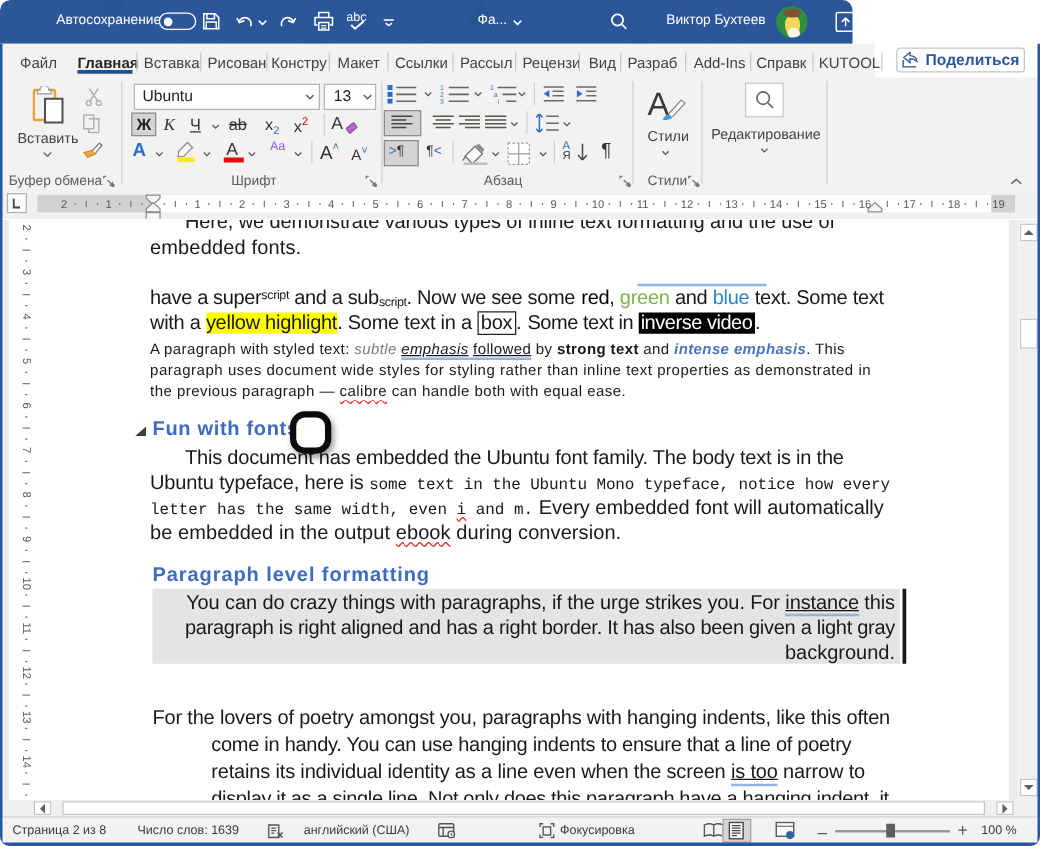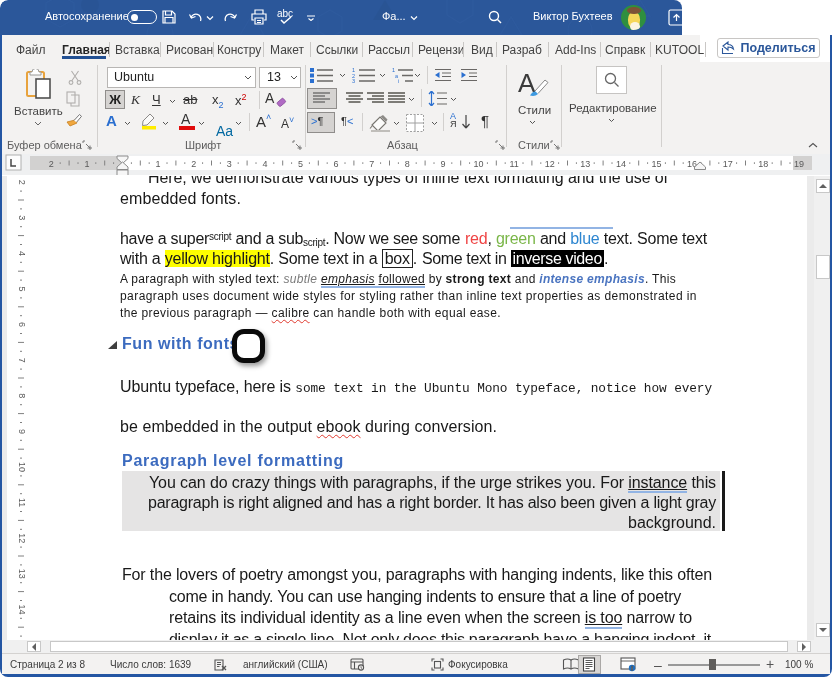--- a/index.html
+++ b/index.html
@@ -225,21 +225,21 @@
         <rect x="2" y="14" width="14" height="3.5" fill="#ffec00"></rect>
       </svg>
 <svg width="7" height="5" viewBox="0 0 7 5" style="position:absolute;left:160px;top:59px">
         <path d="M1 1 l2.5 2.5 l2.5 -2.5" fill="none" stroke="#555" stroke-width="1"></path>
       </svg>
 <div class="abs" style="left:179px;top:49px;font-size:14px;color:#333">А</div>
 <div style="position:absolute;left:177px;top:64px;width:16px;height:3.5px;background:#e00b0b"></div>
 <svg width="7" height="5" viewBox="0 0 7 5" style="position:absolute;left:196px;top:59px">
         <path d="M1 1 l2.5 2.5 l2.5 -2.5" fill="none" stroke="#555" stroke-width="1"></path>
       </svg>
-<div class="abs" style="left:214px;top:61px;font-size:14px;color:#0369a1">Aa</div>
+<div class="abs" style="left:214px;top:50px;font-size:10px;color:#8b5cf6">Aa</div>
 <svg width="7" height="5" viewBox="0 0 7 5" style="position:absolute;left:233px;top:59px">
         <path d="M1 1 l2.5 2.5 l2.5 -2.5" fill="none" stroke="#555" stroke-width="1"></path>
       </svg>
 <div style="position:absolute;left:247px;top:51px;width:1px;height:18px;background:#d2d0ce"></div>
 <div class="abs" style="left:254px;top:50px;font-size:15px;color:#333">А<span style="font-size:9px;color:#2a6fd0;vertical-align:7px">˄</span></div>
 <div class="abs" style="left:279px;top:53px;font-size:12px;color:#333">А<span style="font-size:9px;color:#2a6fd0;vertical-align:5px">˅</span></div>
 <div class="glabel" style="left:183px">Шрифт</div>
 <svg class="launch" viewBox="0 0 10 10" style="left:290px;top:78px">
         <path d="M1 3 v-2 h2 M9 7 v2 h-2 M4 4 l4 4 M8 5.5 v2.5 h-2.5" fill="none" stroke="#777" stroke-width="1"></path>
       </svg>
@@ -491,32 +491,34 @@
         <path d="M117 2 h11 v2.5 l-5.5 5 l-5.5 -5 z" fill="#f6f6f6" stroke="#8a8a8a" stroke-width="1"></path>
         <path d="M117 15.5 h11 v-2.5 l-5.5 -5 l-5.5 5 z" fill="#f6f6f6" stroke="#8a8a8a" stroke-width="1"></path>
         <rect x="117" y="16" width="11" height="6" fill="#f6f6f6" stroke="#8a8a8a"></rect>
         <path d="M694.5 15.5 h11 v-2.5 l-5.5 -5 l-5.5 5 z" fill="#f6f6f6" stroke="#8a8a8a" stroke-width="1"></path>
       </svg>
     </div>
 <div id="doc">
 <div class="ln" id="L1" style="left:146px;top:-7px;letter-spacing:-0.099px">Here, we demonstrate various types of inline text formatting and the use of</div>
 <div class="ln" id="L2" style="left:118px;top:14px;letter-spacing:0.12px">embedded fonts.</div>
 <div class="ln" id="L4" style="left:118px;top:54px;letter-spacing:-0.287px">have a super<span style="font-size:10px;vertical-align:4px">script</span> and a sub<span style="font-size:10px;vertical-align:-2px">script</span>. Now we see some</div>
-      <div class="ln" id="L4b" style="left:463px;top:54px;letter-spacing:-0.228px"><span style="color:#ef4444">red</span>, <span style="color:#7ab648">green</span> and <span style="color:#2e86d0">blue</span> text. Some text</div>
+      <div class="ln" id="L4b" style="left:463px;top:54px;letter-spacing:-0.228px"><span style="color:#000000">red</span>, <span style="color:#7ab648">green</span> and <span style="color:#2e86d0">blue</span> text. Some text</div>
 <div class="ln" id="L5" style="left:118px;top:74px;letter-spacing:-0.219px">with a <span style="background:#ffff00">yellow highlight</span>. Some text in a <span style="border:1px solid #222;padding:0 2px">box</span>.</div>
       <div class="ln" id="L5b" style="left:420px;top:74px;letter-spacing:-0.375px">Some text in <span style="background:#000;color:#fff;padding:0 2px">inverse video</span>.</div>
 <div class="gl" style="left:508px;top:51px;width:103px"></div>
 <div class="ln sm" id="S1" style="left:118px;top:96px;letter-spacing:0.311px">A paragraph with styled text: <i style="color:#7a7a7a">subtle</i> <i><u id="aEmp">emphasis</u></i> <u id="aFol">followed</u> by <b>strong text</b> and <b><i style="color:#4a74c0">intense emphasis</i></b>. This</div>
 <div class="ln sm" id="S2" style="left:118px;top:113px;letter-spacing:0.429px">paragraph uses document wide styles for styling rather than inline text properties as demonstrated in</div>
 <div class="ln sm" id="S3" style="left:118px;top:130px;letter-spacing:0.381px">the previous paragraph — <span class="sq">calibre</span> can handle both with equal ease.</div>
 <div class="gl" style="left:319px;top:110px;width:104px"></div>
 <div class="tri" style="left:106px;top:165px"></div>
 <div class="ln hd" id="H1" style="left:120px;top:159px;letter-spacing:0.549px">Fun with fonts</div>
 <div id="ring"></div>
+<div class="ln" id="F1" style="left:146px;top:182px;letter-spacing:-0.166px">This document has embedded the Ubuntu font family. The body text is in the</div>
 <div class="ln" id="F2" style="left:118px;top:202px;letter-spacing:-0.103px">Ubuntu typeface, here is <span class="mono">some text in the Ubuntu Mono typeface, notice how every</span></div>
+<div class="ln" id="F3" style="left:118px;top:222px;letter-spacing:-0.016px"><span class="mono">letter has the same width, even <span class="sq">i</span> and m.</span> Every embedded font will automatically</div>
 <div class="ln" id="F4" style="left:118px;top:242px;letter-spacing:0.068px">be embedded in the output <span class="sq">ebook</span> during conversion.</div>
 <div class="ln hd" id="H2" style="left:120px;top:276px;letter-spacing:0.741px">Paragraph level formatting</div>
 <div id="graybox"></div>
 <div id="grayborder"></div>
 <div class="ln" id="G1" style="right:91px;top:298px;letter-spacing:-0.094px">You can do crazy things with paragraphs, if the urge strikes you. For <u id="aInst">instance</u> this</div>
 <div class="ln" id="G2" style="right:91px;top:318px;letter-spacing:-0.232px">paragraph is right aligned and has a right border. It has also been given a light gray</div>
 <div class="ln" id="G3" style="right:91px;top:338px;letter-spacing:-0.006px">background.</div>
 <div class="gl" style="left:626px;top:315px;width:59px"></div>
 <div class="ln" id="P1" style="left:120px;top:390px;letter-spacing:-0.151px">For the lovers of poetry amongst you, paragraphs with hanging indents, like this often</div>
 <div class="ln" id="P2" style="left:167px;top:411.5px;letter-spacing:-0.217px">come in handy. You can use hanging indents to ensure that a line of poetry</div>

